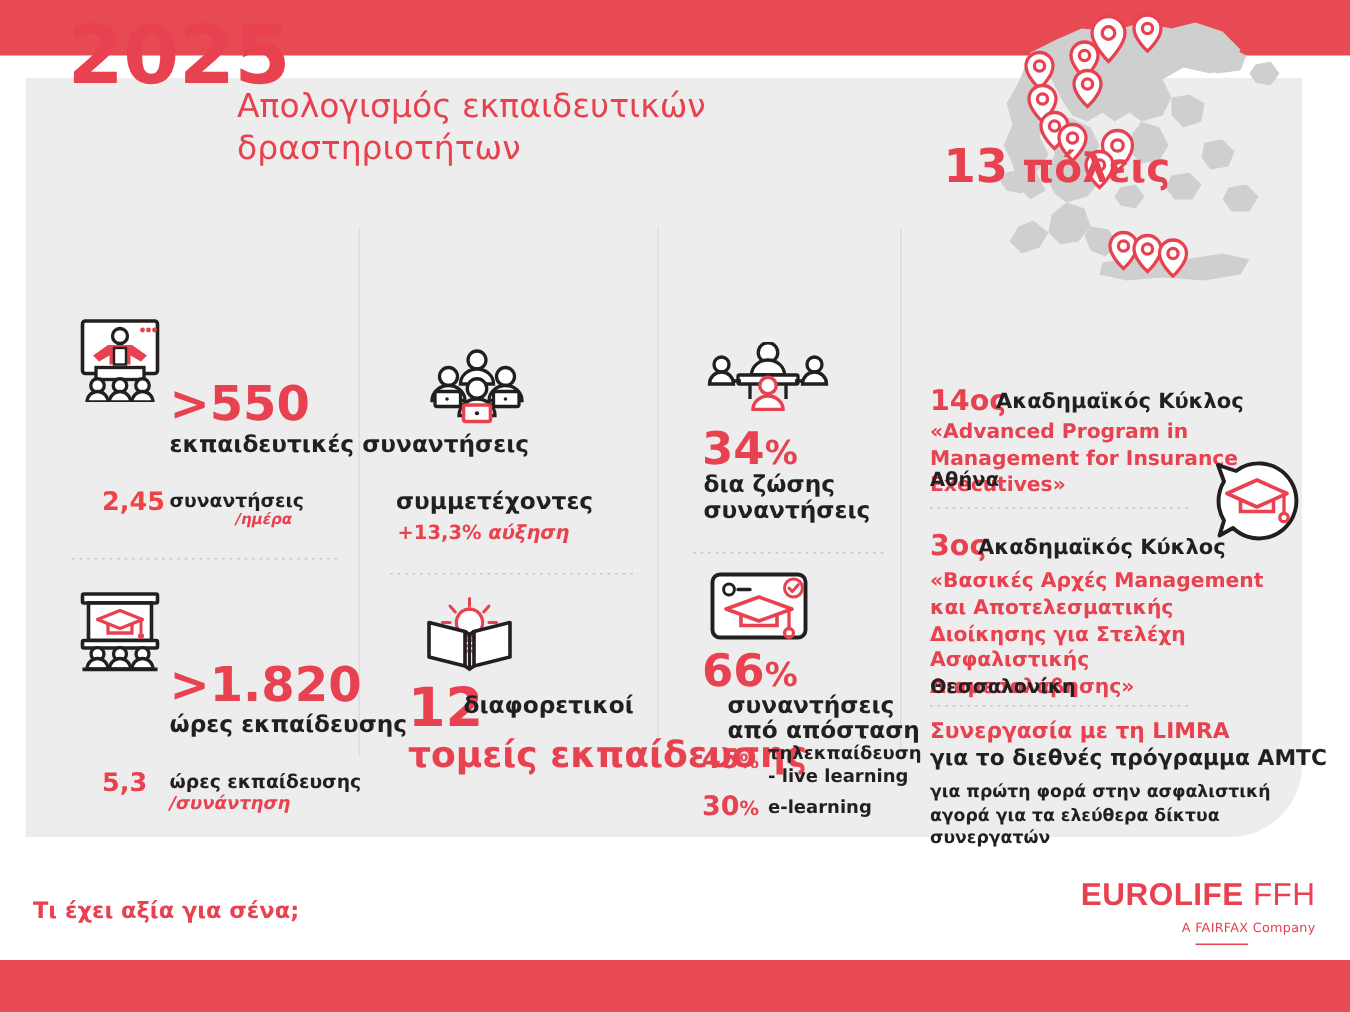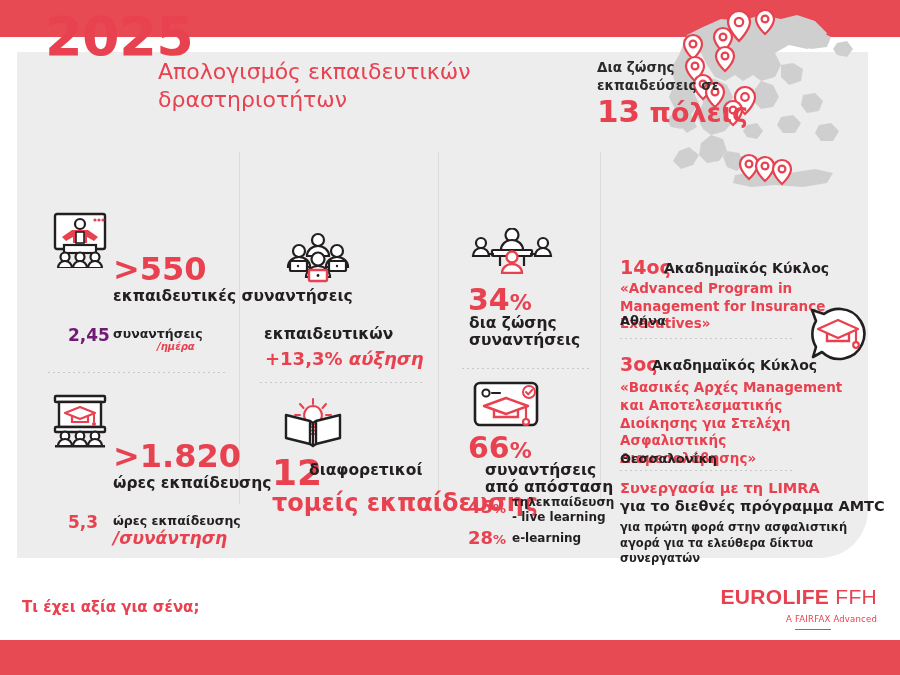--- a/index.html
+++ b/index.html
@@ -42,21 +42,21 @@
   .map-wrap { position:absolute; left:575px; top:5px; width:280px; height:190px; }
   .map-label {
     position:absolute; left:597px; top:58px; width:160px;
     font-size:13.5px; color:#2b2b2b; font-weight:600; line-height:1.35;
     text-align:left;
   }
   .map-count {
     position:absolute; left:597px; top:96px;
     font-size:27px; font-weight:700; color:#e8414f; line-height:1;
   }
-  .map-count .num { font-size:31px; }
+  .map-count .num { font-size:31px;margin-left:32px; }
   .divider-v {
     position:absolute; top:152px; width:1px; height:352px;
     background:#dcdcdc;
   }
   .divider-h {
     position:absolute; height:1px;
     background-image: linear-gradient(to right, #c9c9c9 0 2px, transparent 2px 5px);
     background-size:5px 1px; background-repeat:repeat-x;
   }
 
@@ -64,36 +64,36 @@
     color:#e8414f; font-weight:700; line-height:1;
   }
   .stat-dark {
     color:#231f20; font-weight:600; line-height:1.12;
   }
 
   
   .c1-icon { position:absolute; left:50px; top:212px; }
   .c1-val  { position:absolute; left:113px; top:253px; font-size:32px; }
   .c1-lbl  { position:absolute; left:113px; top:288px; font-size:15.5px; }
-  .c1-sub-n{ position:absolute; left:68px; top:325px; font-size:17px; color:#701a75; font-weight:700; }
+  .c1-sub-n{ position:absolute; left:68px; top:325px; font-size:17px; color:#ef4444; font-weight:700; }
   .c1-sub-t{ position:absolute; left:113px; top:326px; font-size:12.5px; color:#231f20; font-weight:600;}
   .c1-sub-i{ position:absolute; left:113px; top:341px; font-size:10px; color:#e8414f; font-weight:700; font-style:italic;margin-left:44px;}
 
   .c1b-icon{ position:absolute; left:50px; top:392px; }
   .c1b-val { position:absolute; left:113px; top:440px; font-size:32px; }
   .c1b-lbl { position:absolute; left:113px; top:475px; font-size:15.5px; }
   .c1b-sub-n{position:absolute; left:68px; top:512px; font-size:17px; color:#e8414f; font-weight:700;}
   .c1b-sub-t{position:absolute; left:113px; top:513px; font-size:12.5px; color:#231f20; font-weight:600;}
-  .c1b-sub-i{position:absolute; left:113px; top:528px; font-size:17px; color:#e8414f; font-weight:700; font-style:italic;}
+  .c1b-sub-i{position:absolute; left:113px; top:528px; font-size:12px; color:#e8414f; font-weight:700; font-style:italic;}
 
   
   .c2-icon { position:absolute; left:285px; top:232px; }
   .c2-val  { position:absolute; left:262px; top:292px; font-size:30px; }
   .c2-lbl  { position:absolute; left:264px; top:326px; font-size:15.5px; }
-  .c2-sub  { position:absolute; left:265px; top:348px; font-size:18px; color:#e8414f; font-weight:700;}
+  .c2-sub  { position:absolute; left:265px; top:348px; font-size:13px; color:#e8414f; font-weight:700;}
   .c2-sub em { font-style:italic; font-weight:700; }
 
   .c2b-icon{ position:absolute; left:282px; top:397px; }
   .c2b-num { position:absolute; left:272px; top:455px; font-size:36px; }
   .c2b-t1  { position:absolute; left:309px; top:462px; font-size:15.5px; }
   .c2b-t2  { position:absolute; left:272px; top:490px; font-size:24px; line-height:1.12; }
 
   
   .c3-icon { position:absolute; left:470px; top:228px; }
   .c3-val  { position:absolute; left:468px; top:285px; font-size:30px; }
@@ -232,21 +232,20 @@
             <path d="M190 152 c5 0 9 4 9 9 c0 7 -9 15 -9 15 c0 0 -9 -8 -9 -15 c0 -5 4 -9 9 -9 z"></path>
             <circle cx="190" cy="161" r="3.4"></circle>
           </g>
         <g>
             <path d="M207 155 c5 0 9 4 9 9 c0 7 -9 15 -9 15 c0 0 -9 -8 -9 -15 c0 -5 4 -9 9 -9 z"></path>
             <circle cx="207" cy="164" r="3.4"></circle>
           </g>
       </g>
     </svg>
   </div>
-  <div class="map-label">Δια ζώσης εκπαιδεύσεις σε</div>
   <div class="map-count"><span class="num">13</span> <span>πόλεις</span></div>
 
   <div class="divider-v" style="left:239px;"></div>
   <div class="divider-v" style="left:438px;"></div>
   <div class="divider-v" style="left:600px;"></div>
   <div class="divider-h" style="left:48px; top:372px; width:180px;"></div>
   <div class="divider-h" style="left:260px; top:382px; width:165px;"></div>
   <div class="divider-h" style="left:462px; top:368px; width:130px;"></div>
   <div class="divider-h" style="left:620px; top:338px; width:175px;"></div>
   <div class="divider-h" style="left:620px; top:470px; width:175px;"></div>
@@ -318,21 +317,21 @@
         <rect x="44" y="29" width="17" height="10" rx="1.5"></rect>
         <circle cx="33" cy="27" r="6.5"></circle>
           <path d="M21 45 a12 11 0 0 1 24 0 z"></path>
       </g>
       <rect x="24" y="38" width="18" height="11" rx="1.5" fill="#fff" stroke="#e8414f" stroke-width="2.4"></rect>
       <circle cx="33" cy="43.5" r="1.4" fill="#231f20"></circle>
       <circle cx="13" cy="34" r="1.2" fill="#231f20"></circle>
       <circle cx="52" cy="34" r="1.2" fill="#231f20"></circle>
     </svg>
   </div>
-  <div class="c2-lbl stat-dark">εκπαιδευτικών</div>
+  <div class="c2-lbl stat-dark">συμμετέχοντες</div>
   <div class="c2-sub"><span>+13,3%</span> <em>αύξηση</em></div>
 
   <div class="c2b-icon">
     <svg width="62" height="52" viewBox="0 0 62 52">
       <g stroke="#e8414f" stroke-width="2" stroke-linecap="round">
         <path d="M31 2 v5"></path>
           <path d="M18 7 l3.5 4"></path>
           <path d="M44 7 l-3.5 4"></path>
         <path d="M13 18 h5"></path>
           <path d="M49 18 h-5"></path>
@@ -388,21 +387,21 @@
       <path d="M34 18 L12 26 L34 34 L56 26 Z" fill="none" stroke="#e8414f" stroke-width="2.4" stroke-linejoin="round"></path>
       <path d="M22 30 v7 h24 v-7" fill="none" stroke="#e8414f" stroke-width="2.4"></path>
       <path d="M54 27 v12" stroke="#e8414f" stroke-width="2.2"></path>
       <circle cx="54" cy="42" r="3" fill="none" stroke="#e8414f" stroke-width="2.2"></circle>
     </svg>
   </div>
   <div class="c3b-val stat-red"><span>66</span><span class="pct">%</span></div>
   <div class="c3b-lbl stat-dark" style="width:130px;">συναντήσεις από απόσταση</div>
   <div class="c3b-r1n"><span>45</span><span class="pct">%</span></div>
   <div class="c3b-r1t"><span>τηλεκπαίδευση</span><br><span>- live learning</span></div>
-  <div class="c3b-r2n"><span>28</span><span class="pct">%</span></div>
+  <div class="c3b-r2n"><span>30</span><span class="pct">%</span></div>
   <div class="c3b-r2t">e-learning</div>
 
   <div class="c4-cycle1-n">14ος</div>
   <div class="c4-cycle1-t">Ακαδημαϊκός Κύκλος</div>
   <div class="c4-title1">«Advanced Program in Management for Insurance Executives»</div>
   <div class="c4-city1">Αθήνα</div>
 
   <div class="c4-cycle2-n">3ος</div>
   <div class="c4-cycle2-t">Ακαδημαϊκός Κύκλος</div>
   <div class="c4-title2">«Βασικές Αρχές Management και Αποτελεσματικής Διοίκησης για Στελέχη Ασφαλιστικής Διαμεσολάβησης»</div>
@@ -418,17 +417,17 @@
       <path d="M33 17 L13 26 L33 35 L53 26 Z" fill="none" stroke="#e8414f" stroke-width="2.4" stroke-linejoin="round"></path>
       <path d="M22 30 v8 h22 v-8" fill="none" stroke="#e8414f" stroke-width="2.4"></path>
       <path d="M51 27 v12" stroke="#e8414f" stroke-width="2.2"></path>
       <circle cx="51" cy="42" r="2.8" fill="none" stroke="#e8414f" stroke-width="2.2"></circle>
     </svg>
   </div>
 
   <div class="tagline">Τι έχει αξία για σένα;</div>
   <div class="logo">
     <div class="brand"><span>EUROLIFE</span> <span class="ffh">FFH</span></div>
-    <div class="fairfax"><span>A </span><span class="ff">FAIRFAX</span><span> Advanced</span></div>
+    <div class="fairfax"><span>A </span><span class="ff">FAIRFAX</span><span> Company</span></div>
   </div>
 
   <div class="bar-bottom"></div>
 </div>
 
 </body></html>

